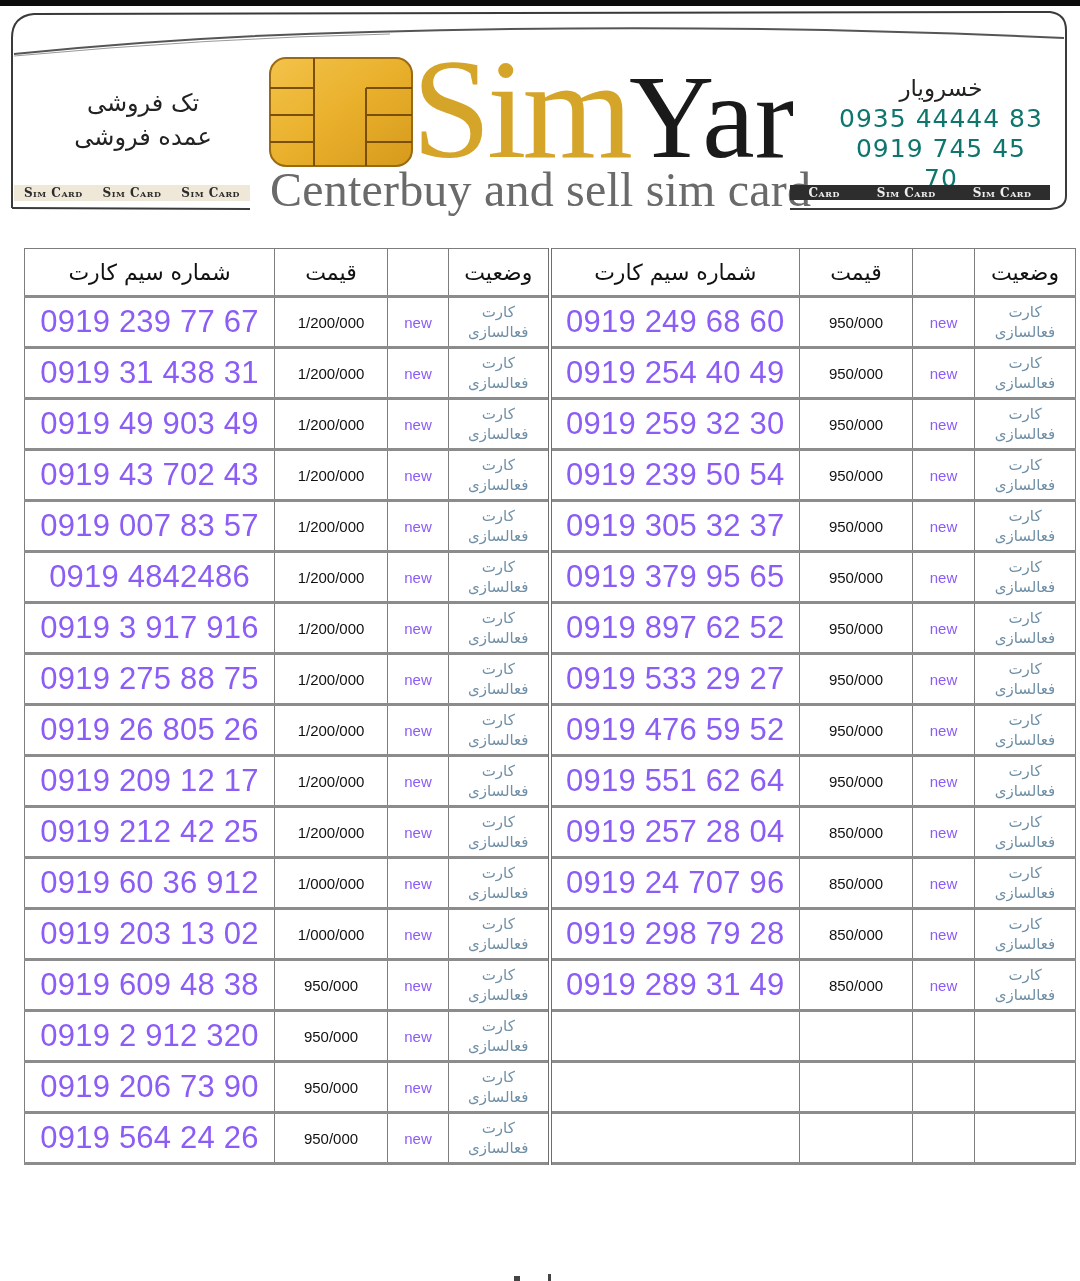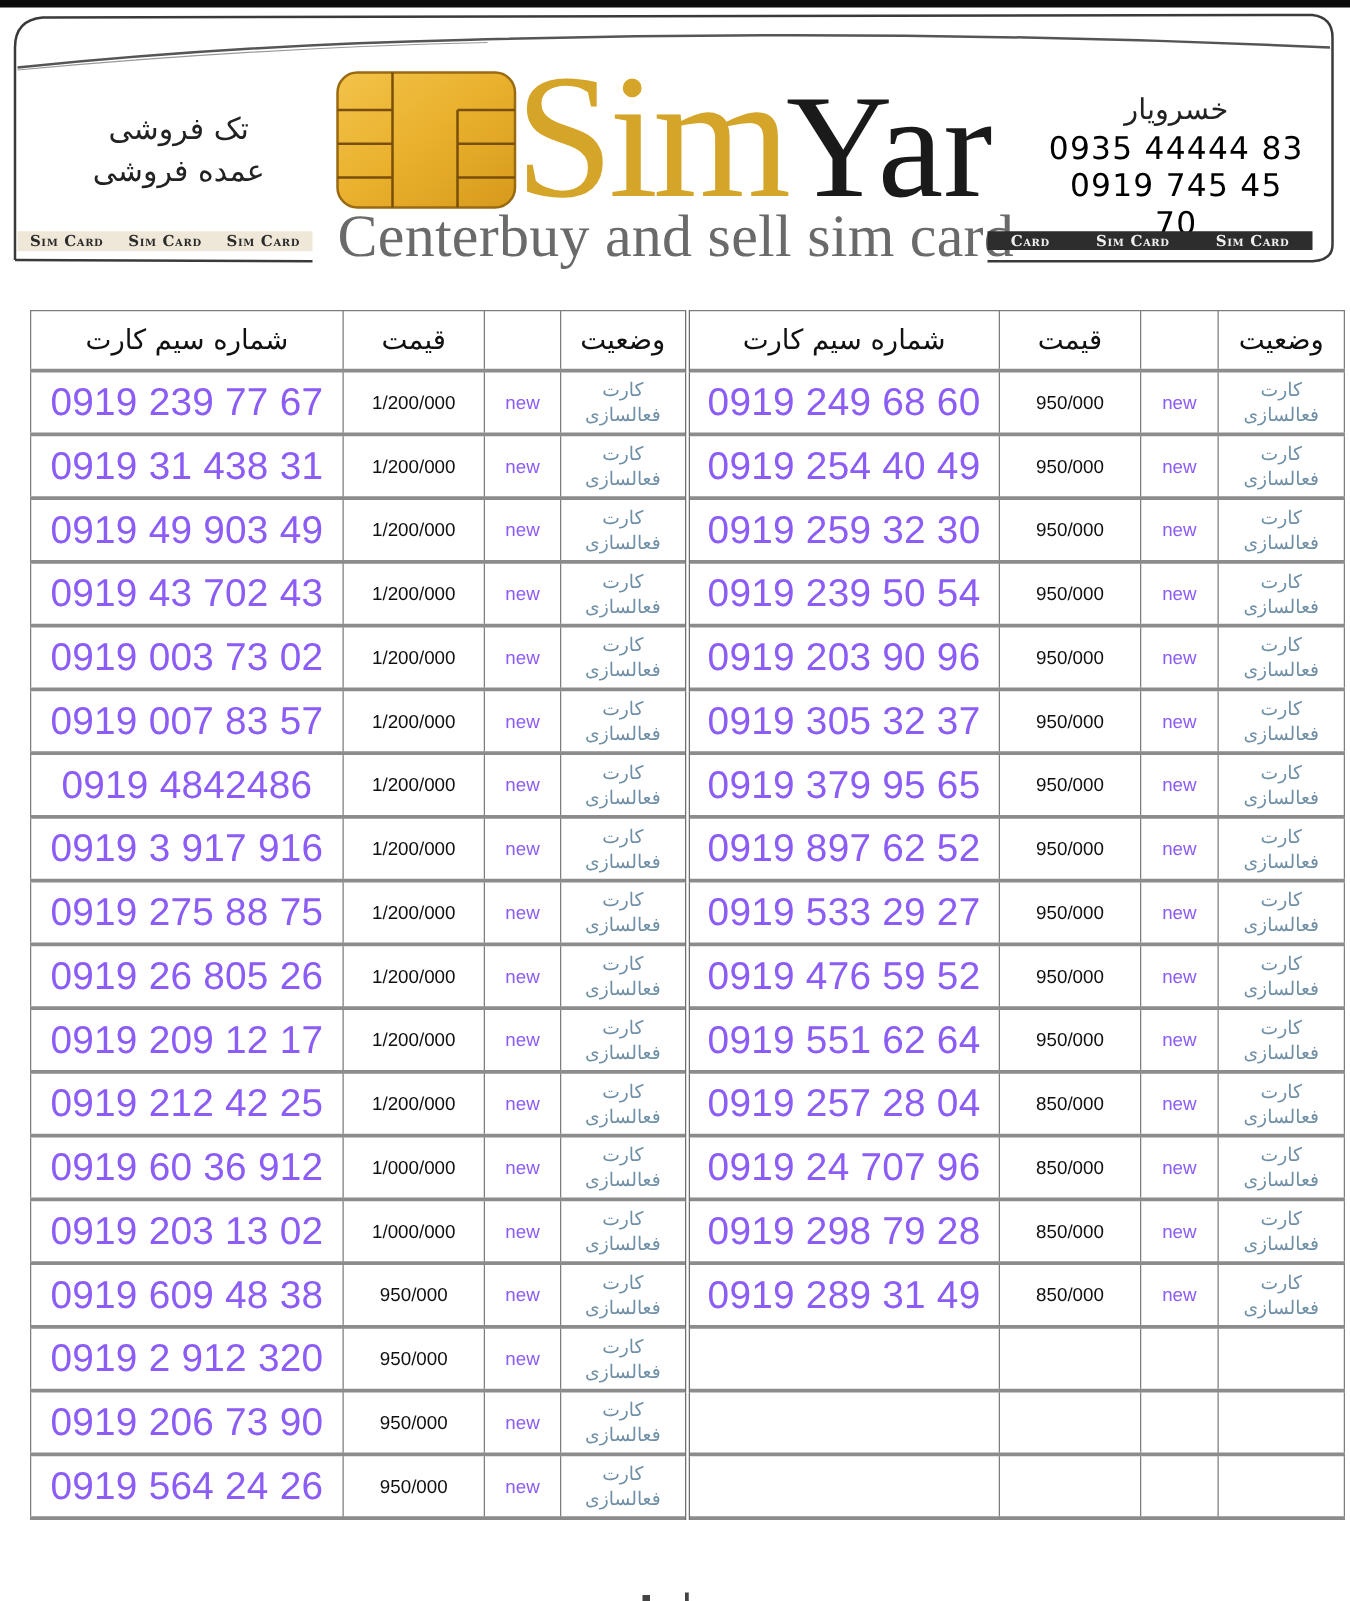--- a/index.html
+++ b/index.html
@@ -22,21 +22,21 @@
   .chip { position: absolute; left: 258px; top: 48px; }
   .logo-word { position: absolute; left: 402px; top: 36px; height: 130px; white-space: nowrap;
     font-family: "Liberation Serif", "DejaVu Serif", serif; font-size: 142px; line-height: 130px; letter-spacing: -4px; }
   .logo-sim { color: #d5a52a; }
   .logo-yar { color: #1a1a1a; font-size: 118px; letter-spacing: 0; }
   .logo-tagline { position: absolute; left: 260px; top: 160px; white-space: nowrap;
     font-family: "Liberation Serif", "DejaVu Serif", serif; font-size: 48px; line-height: 44px; color: #6a6a6a; letter-spacing: 0.2px; }
 
   .contact { position: absolute; left: 826px; top: 64px; width: 210px; text-align: center; }
   .contact-name { direction: rtl; font-size: 23px; line-height: 32px; color: #222; }
-  .contact-phone { font-family: "DejaVu Sans", sans-serif; font-size: 25px; line-height: 30px; color: #000000; letter-spacing: 1px; text-align: center; }
+  .contact-phone { font-family: "DejaVu Sans", sans-serif; font-size: 25px; line-height: 30px; color: #0f766e; letter-spacing: 1px; text-align: center; }
 
   
   .price-table { position: absolute; left: 24px; top: 248px; width: 1051px; border-collapse: collapse; table-layout: fixed; }
   .price-table td, .price-table th { border: 1.5px solid #7d7d7d; padding: 0; text-align: center; vertical-align: middle; overflow: hidden; white-space: nowrap; }
   .price-table tr { height: 51px; }
   .price-table tr.head { height: 48px; }
   .price-table th { font-weight: normal; font-size: 22px; direction: rtl; color: #111; }
   .price-table tr { border-bottom: 3px solid #8c8c8c; }
   .price-table td.sep, .price-table th.sep { border-right: 4px double #6e6e6e; }
   .c-num { font-family: "Liberation Sans", sans-serif; font-size: 31px; color: #8b5cf6; letter-spacing: 0.2px; }
@@ -190,36 +190,20 @@
         </td>
         <td class="c-num">0919 239 50 54</td>
         <td class="c-price">950/000</td>
         <td class="c-new">new</td>
         <td class="c-status">
           <span>کارت</span>
           <span>فعالسازی</span>
         </td>
       </tr>
       <tr>
-        <td class="c-num">0919 003 73 02</td>
-        <td class="c-price">1/200/000</td>
-        <td class="c-new">new</td>
-        <td class="c-status sep">
-          <span>کارت</span>
-          <span>فعالسازی</span>
-        </td>
-        <td class="c-num">0919 203 90 96</td>
-        <td class="c-price">950/000</td>
-        <td class="c-new">new</td>
-        <td class="c-status">
-          <span>کارت</span>
-          <span>فعالسازی</span>
-        </td>
-      </tr>
-      <tr>
         <td class="c-num">0919 007 83 57</td>
         <td class="c-price">1/200/000</td>
         <td class="c-new">new</td>
         <td class="c-status sep">
           <span>کارت</span>
           <span>فعالسازی</span>
         </td>
         <td class="c-num">0919 305 32 37</td>
         <td class="c-price">950/000</td>
         <td class="c-new">new</td>

